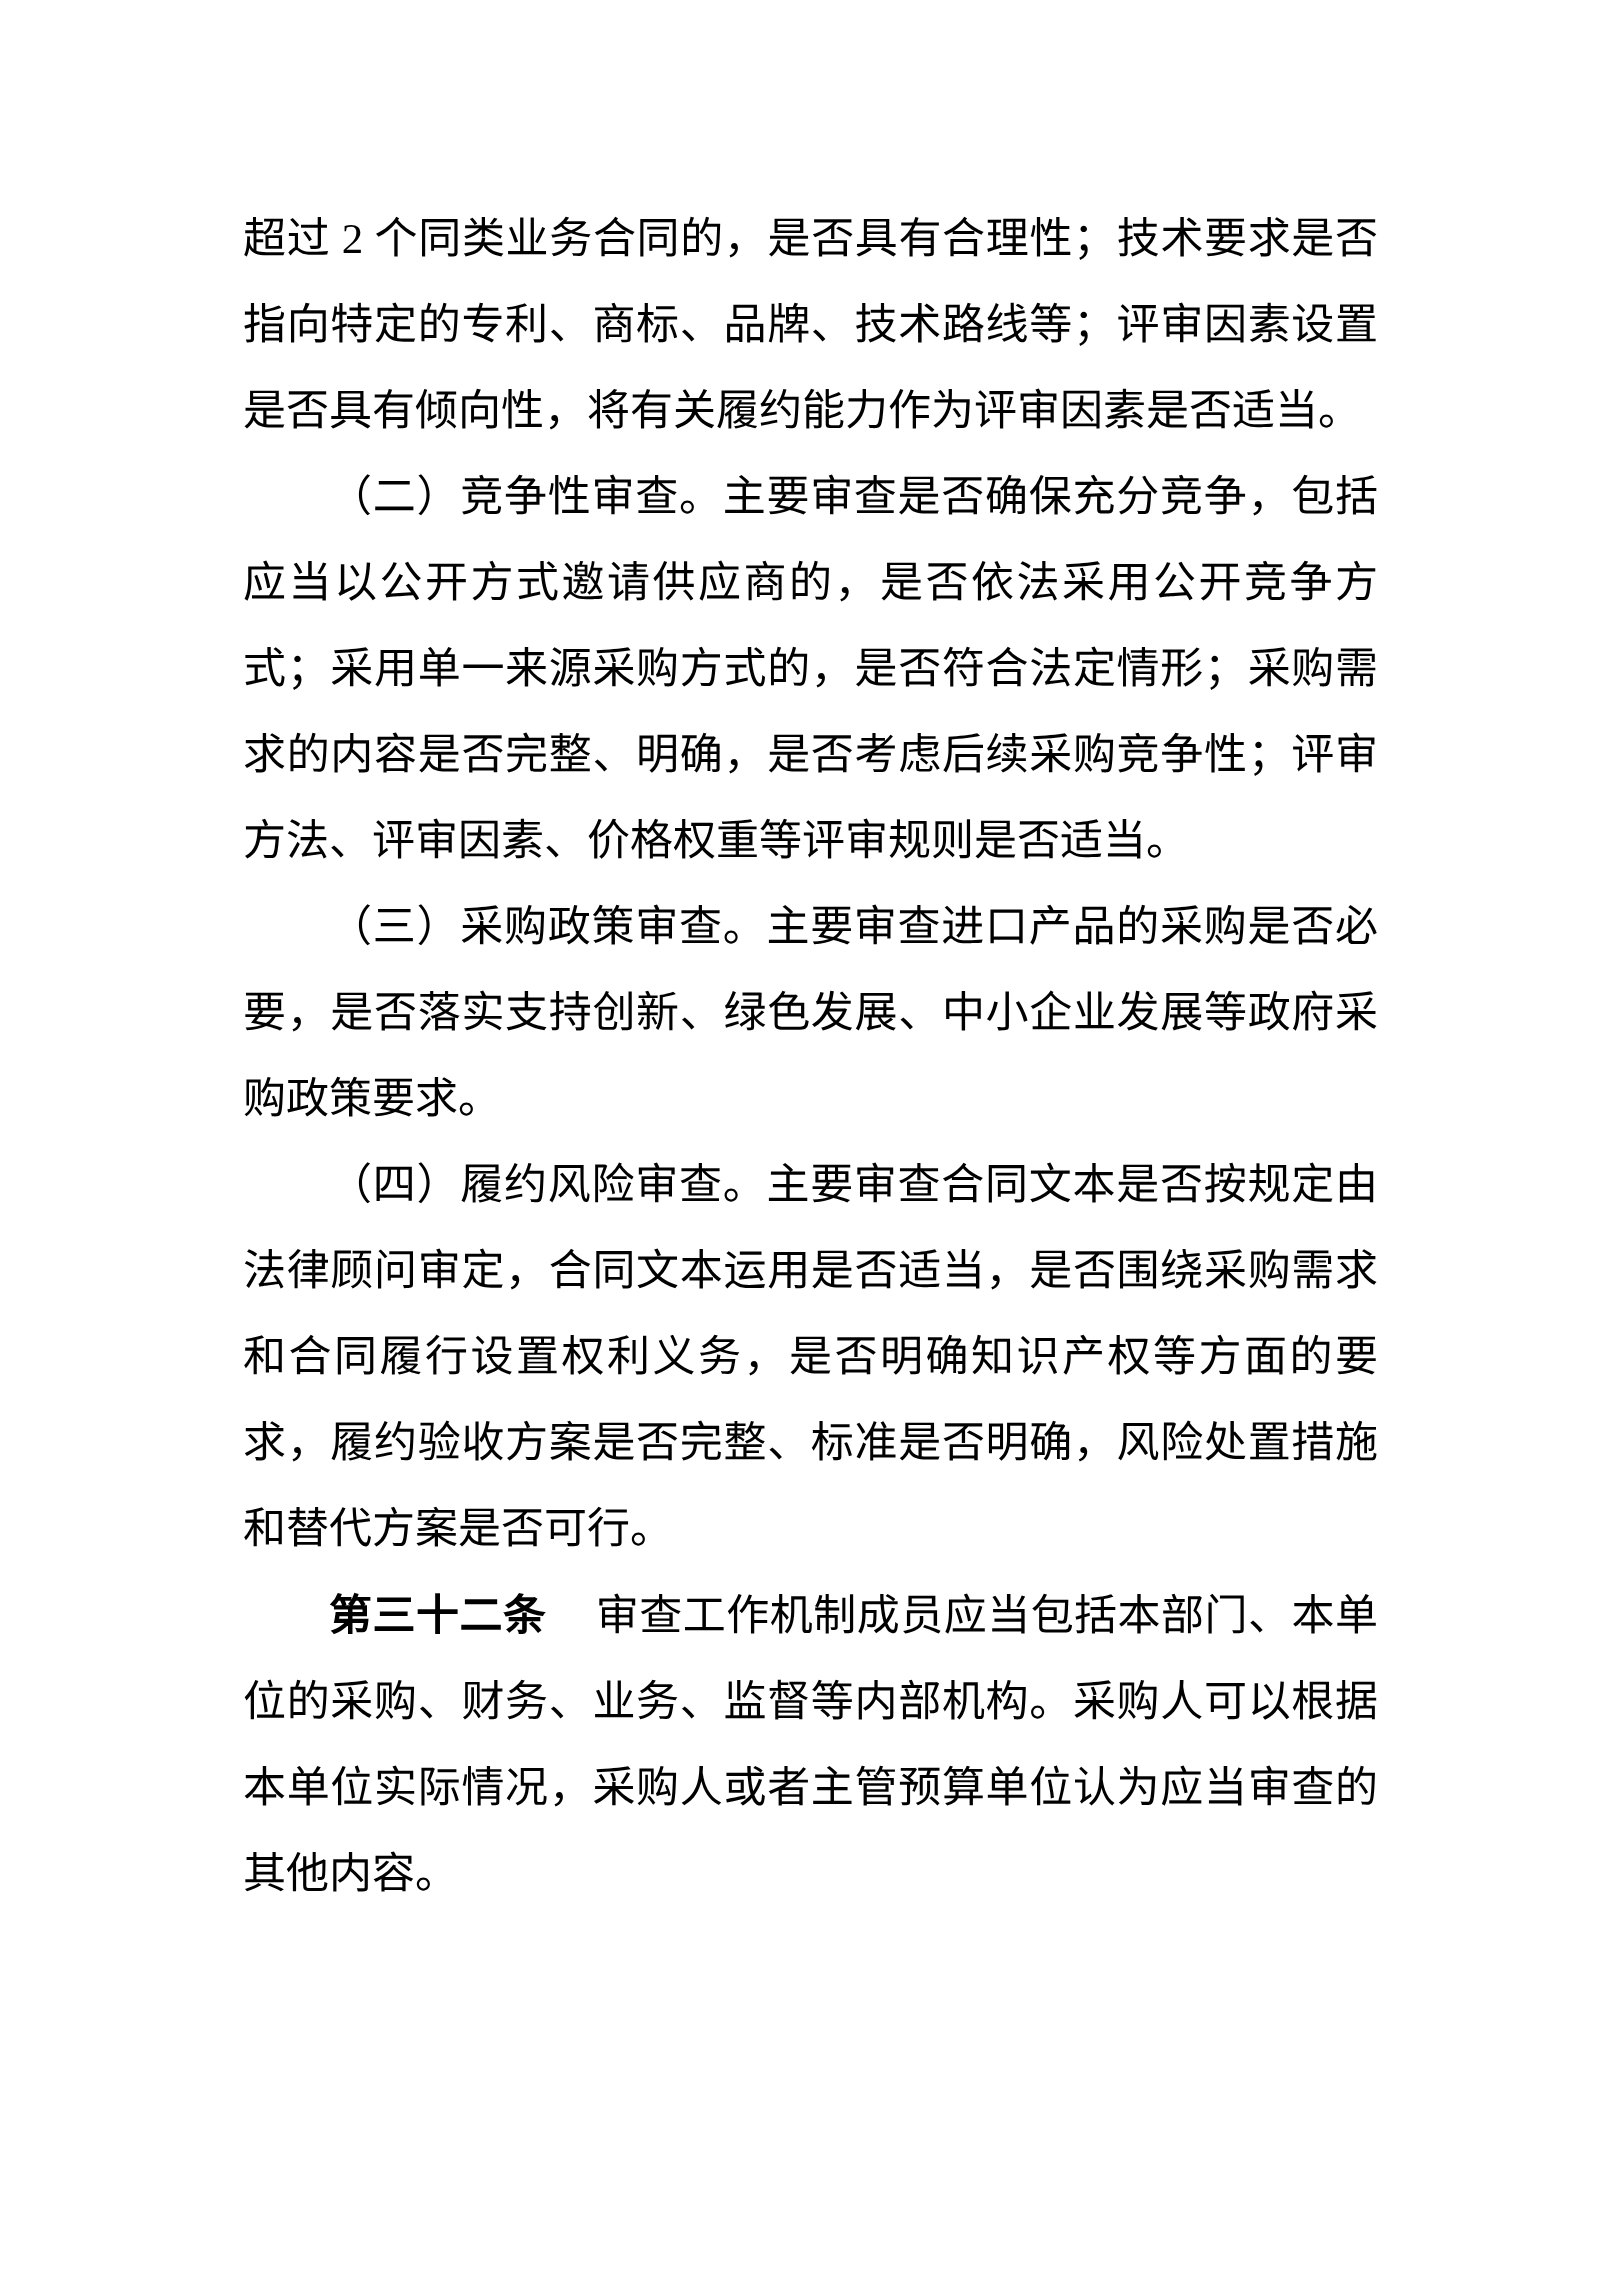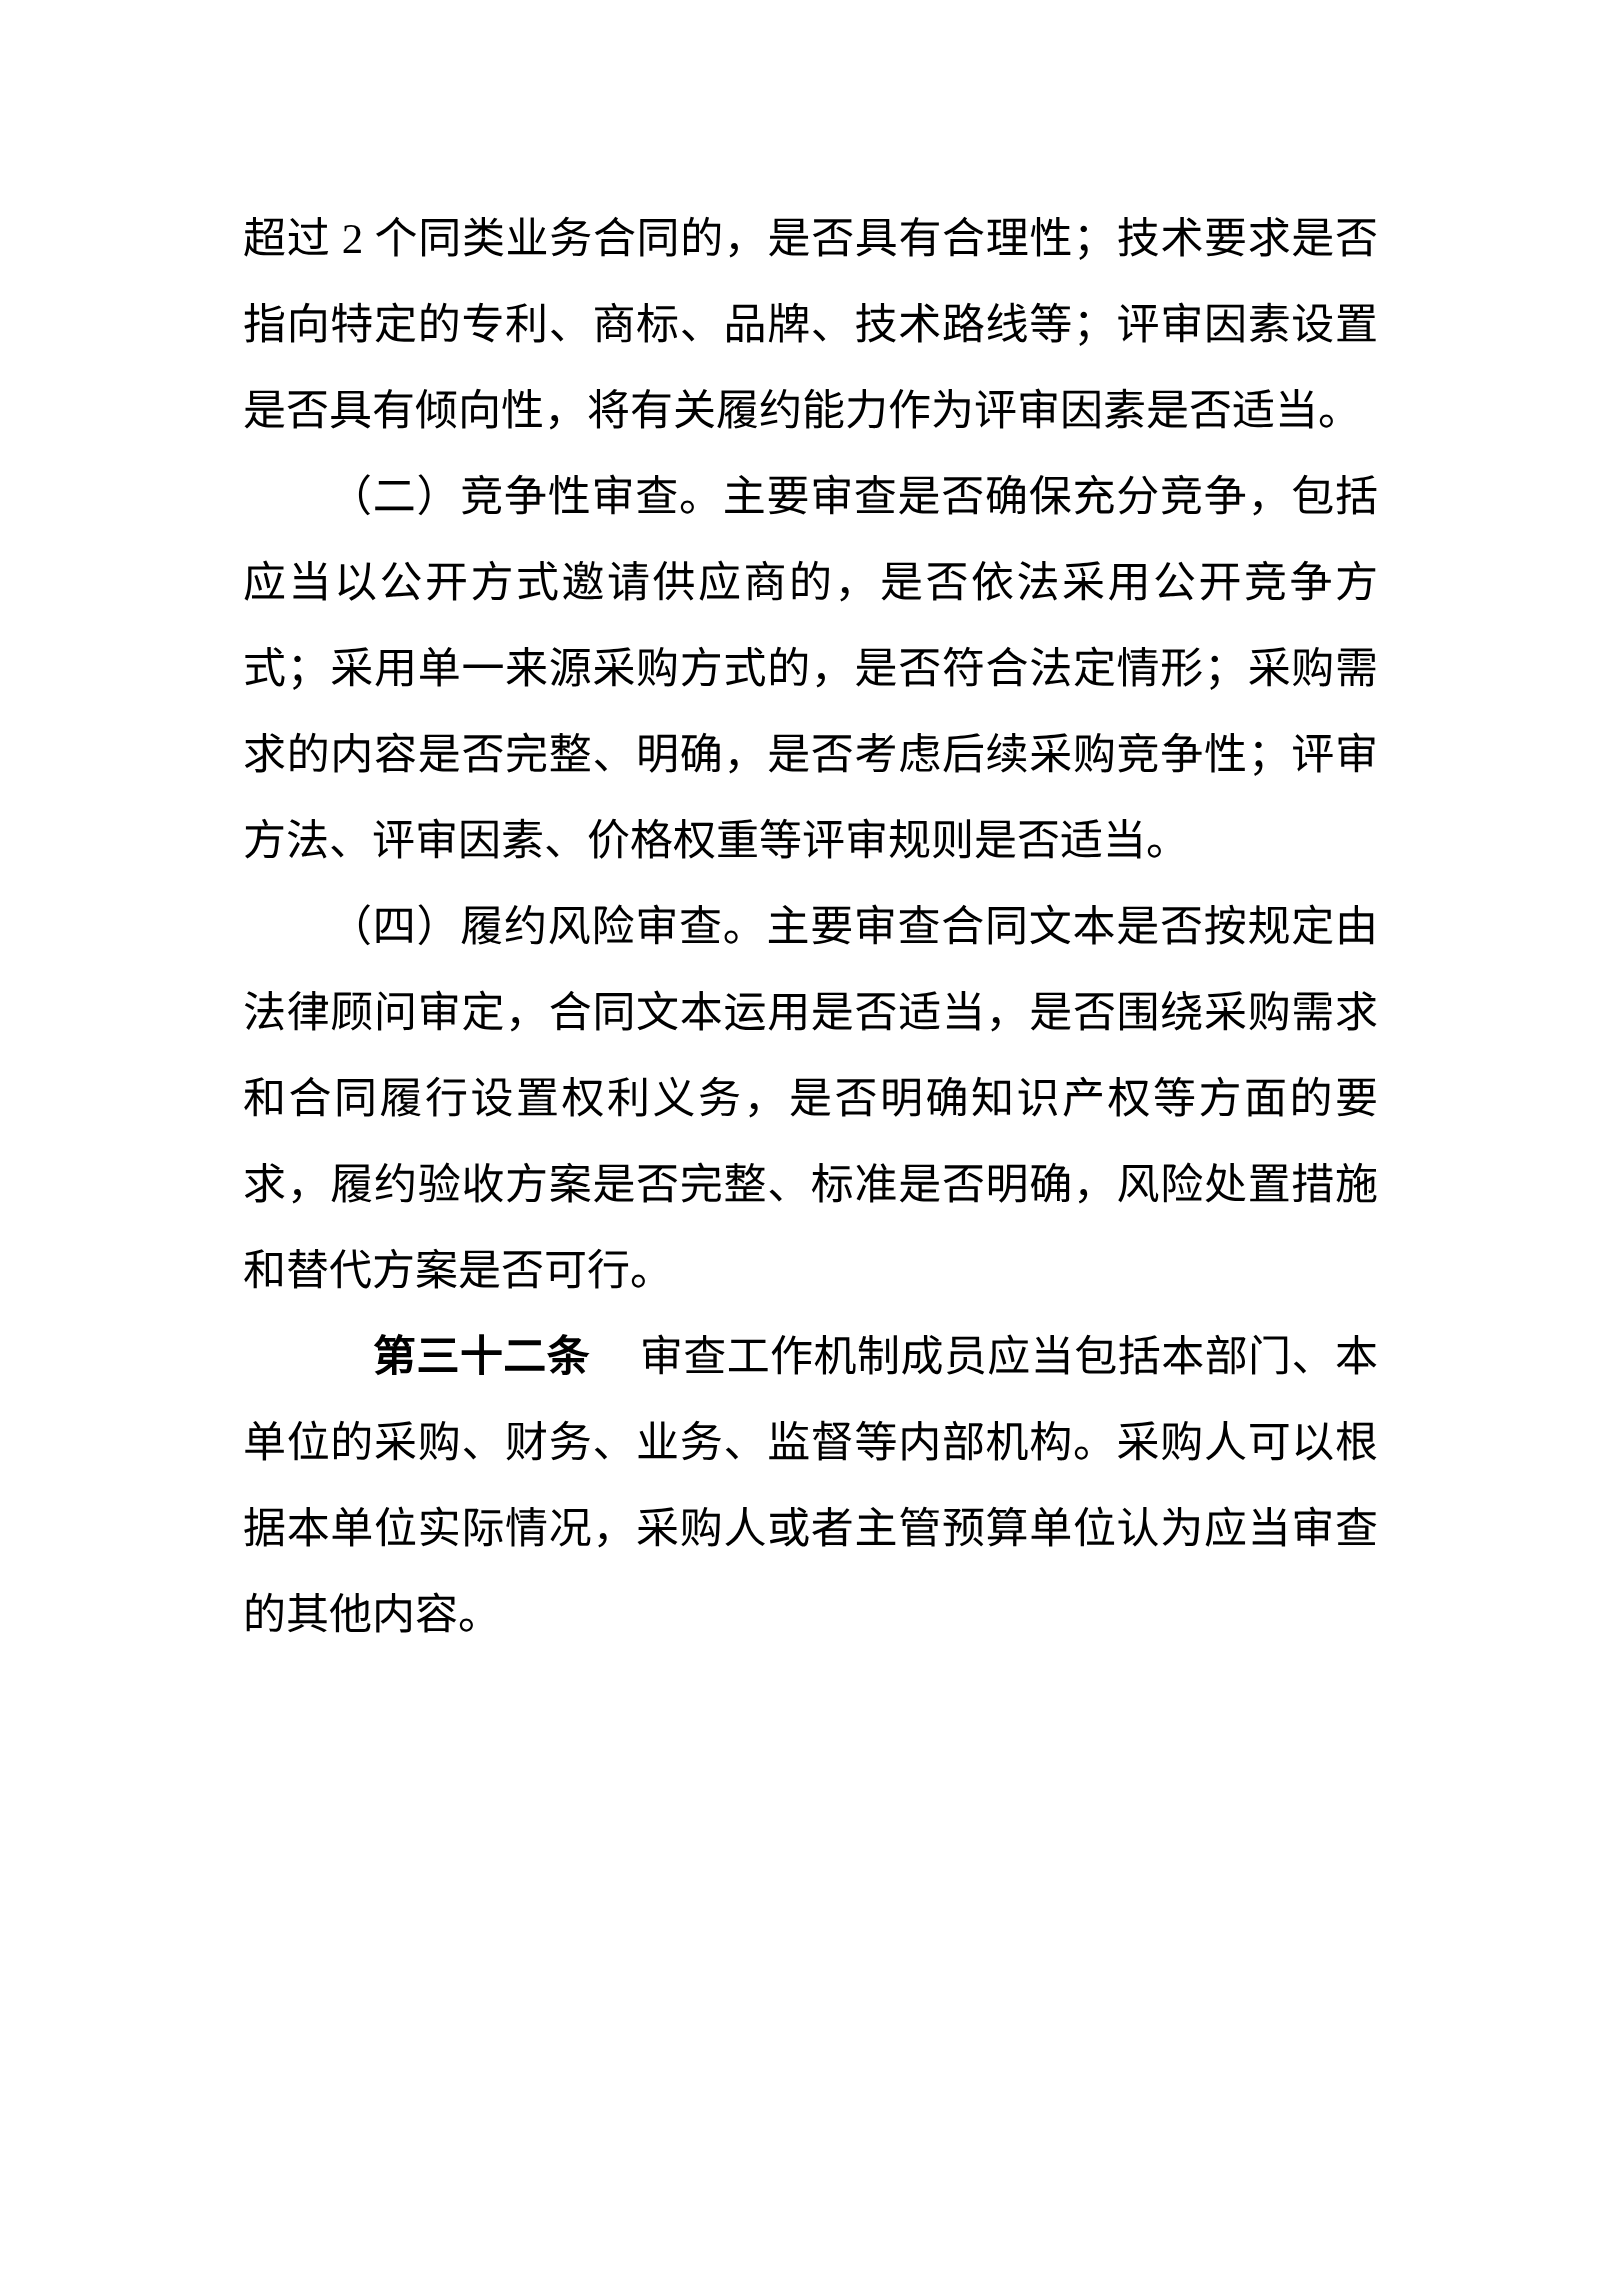--- a/index.html
+++ b/index.html
@@ -35,39 +35,39 @@
   }
   p.para {
     margin: 0;
     padding: 0;
   }
   p.para.indent {
     text-indent: 2em;
   }
   .lead {
     font-weight: bold;
-    font-family: Liberation Serif, serif;
+    font-family: Liberation Sans, sans-serif;
     margin-right: 1.15em;
-    margin-left: 44px;
   }
   .footer {
     position: absolute;
     left: 0;
     top: 2123px;
     width: 1621px;
     text-align: center;
     font-size: 27.4px;
     line-height: 33px;
     font-family: "Liberation Serif", "DejaVu Serif", serif;
   }
 </style>
 </head>
 <body>
 
 <div class="page">
   <div class="text-block" id="paragraphs">
       <p class="para"><span>超过 2 个同类业务合同的，是否具有合理性；技术要求是否指向特定的专利、商标、品牌、技术路线等；评审因素设置是否具有倾向性，将有关履约能力作为评审因素是否适当。</span></p>
       <p class="para indent"><span>（二）竞争性审查。主要审查是否确保充分竞争，包括应当以公开方式邀请供应商的，是否依法采用公开竞争方式；采用单一来源采购方式的，是否符合法定情形；采购需求的内容是否完整、明确，是否考虑后续采购竞争性；评审方法、评审因素、价格权重等评审规则是否适当。</span></p>
+      <p class="para indent"><span>（三）采购政策审查。主要审查进口产品的采购是否必要，是否落实支持创新、绿色发展、中小企业发展等政府采购政策要求。</span></p>
       <p class="para indent"><span>（四）履约风险审查。主要审查合同文本是否按规定由法律顾问审定，合同文本运用是否适当，是否围绕采购需求和合同履行设置权利义务，是否明确知识产权等方面的要求，履约验收方案是否完整、标准是否明确，风险处置措施和替代方案是否可行。</span></p>
       <p class="para indent"><span class="lead">第三十二条</span><span>审查工作机制成员应当包括本部门、本单位的采购、财务、业务、监督等内部机构。采购人可以根据本单位实际情况，采购人或者主管预算单位认为应当审查的其他内容。</span></p>
     </div>
 </div>
 
 
 </body></html>

